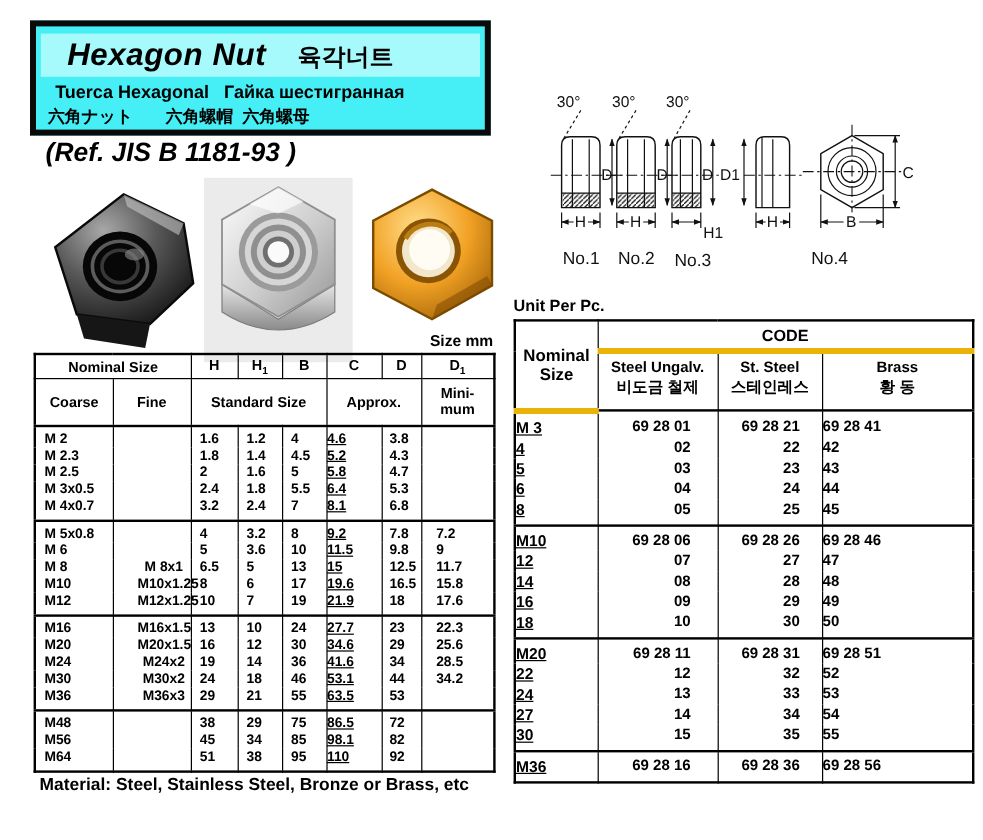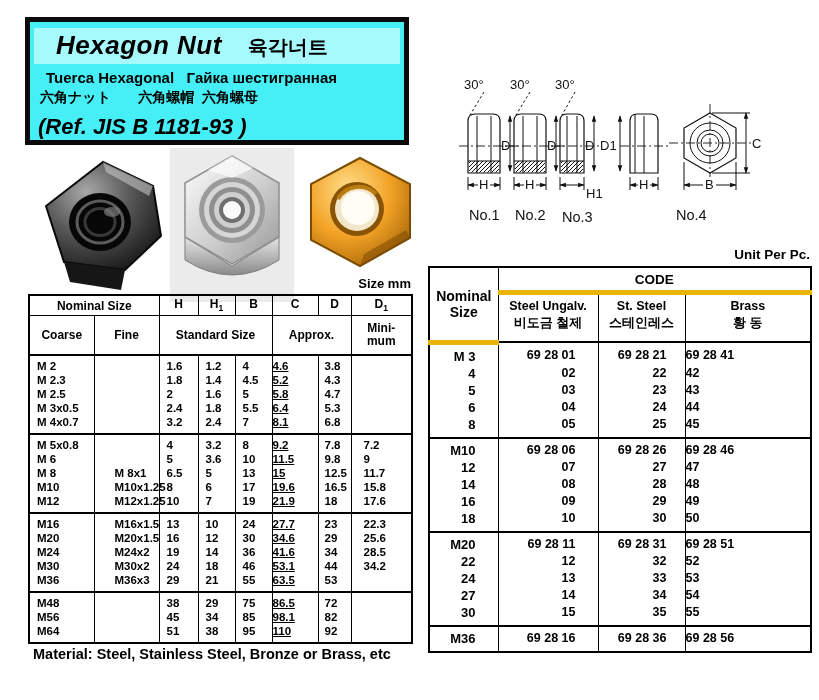--- a/index.html
+++ b/index.html
@@ -1,20 +1,20 @@
 <!DOCTYPE html>
 <html><head>
 <meta charset="utf-8">
 <style>
   html,body{margin:0;padding:0;}
   .page{position:relative;width:819px;height:700px;background:#ffffff;
         font-family:"Liberation Sans",sans-serif;color:#000;overflow:hidden;}
 
   
-  .hdr-box{position:absolute;left:25px;top:17px;width:384px;height:128px;
+  .hdr-box{position:absolute;left:25px;top:17px;width:384px;height:96px;
            background:#45eff5;border:5px solid #0a0a0a;box-sizing:border-box;}
   .hdr-title-band{margin:6px 4px 0 4px;background:#a6fafc;padding:2px 0 3px 22px;white-space:pre;}
   .hdr-title-en{font-size:26px;font-weight:bold;font-style:italic;letter-spacing:.5px;}
   .hdr-title-kr{font-size:20px;font-weight:bold;margin-left:26px;}
   .hdr-line2{margin:5px 0 0 16px;font-size:15px;font-weight:bold;white-space:pre;}
   .hdr-line3{margin:3px 0 0 10px;font-size:14px;font-weight:bold;white-space:pre;}
   .hdr-ref{margin:7px 0 0 8px;font-size:22px;font-weight:bold;font-style:italic;white-space:pre;}
 
   
   .drawings{position:absolute;left:438px;top:58px;width:372px;height:172px;}
@@ -24,21 +24,21 @@
   .dot{stroke:#111;stroke-width:1;fill:none;stroke-dasharray:2.5 2.5;}
   .drawings text{font-family:"Liberation Sans",sans-serif;font-size:13px;fill:#111;}
   .drawings .cap{font-size:14.5px;}
 
   
   .photo{position:absolute;}
 
   
   .size-note{position:absolute;left:28px;top:276px;width:383px;text-align:right;
              font-size:13px;font-weight:bold;}
-  .unit-note{position:absolute;left:428px;top:247px;width:382px;text-align:right;
+  .unit-note{position:absolute;left:428px;top:247px;width:382px;
              font-size:13.5px;font-weight:bold;}
   .material-note{position:absolute;left:33px;top:646px;font-size:14.5px;font-weight:bold;}
 
   
   table.tbl{border-collapse:collapse;table-layout:fixed;position:absolute;
             border:2px solid #000;}
   .tbl th,.tbl td{border-left:1px solid #000;border-right:1px solid #000;
                   padding:0;font-weight:bold;}
   .tbl thead{border-bottom:2px solid #000;}
   .tbl tbody{border-top:2px solid #000;}
@@ -46,35 +46,35 @@
   .tbl tbody tr:last-child td{padding-bottom:4px;}
 
   
   #size-table{left:28px;top:294px;width:383px;}
   #size-table th{font-size:12px;}
   #size-table .hrow1 th{height:19px;border-bottom:1px solid #000;}
   #size-table .hrow2 th{height:38px;white-space:pre-line;line-height:13px;}
   #size-table td{font-size:11.5px;height:14px;line-height:14px;}
   #size-table sub{font-size:8.5px;}
   td.sc0{text-align:left;padding-left:7px;white-space:pre;}
-  td.sc1{text-align:left;padding-left:20px;white-space:pre;margin-left:41px;}
+  td.sc1{text-align:center;padding-left:20px;white-space:pre;margin-left:41px;}
   td.sc2,td.sc3,td.sc4{text-align:left;padding-left:7px;}
   td.sc5{padding-right:10px;text-decoration:underline;}
   td.sc6{text-align:left;padding-left:6px;}
   td.sc7{text-align:left;padding-left:12px;}
 
   
   #code-table{left:428px;top:266px;width:382px;}
   #code-table .hrow1 th{height:22px;font-size:13.5px;border-bottom:5px solid #eab308;}
   #code-table th.nom{font-size:14px;white-space:pre-line;line-height:16px;}
   #code-table .sub-en{font-size:12.5px;line-height:15px;padding-top:4px;}
   #code-table .sub-kr{font-size:13px;line-height:18px;}
   #code-table .hrow2 th{height:46px;vertical-align:top;}
   #code-table td{font-size:12.5px;height:17px;line-height:17px;}
-  td.cc0{text-align:right;padding-right:22px;font-size:13px !important;white-space:pre;}
+  td.cc0{text-align:left;padding-right:22px;font-size:13px !important;white-space:pre;text-decoration:underline;}
   td.cc1{text-align:right;padding-right:22px;}
   td.cc2{text-align:right;padding-right:18px;}
   td.cc3{padding-right:36px;}
 </style>
 </head>
 <body>
 
 <div class="page">
 
   <div class="hdr-box">

